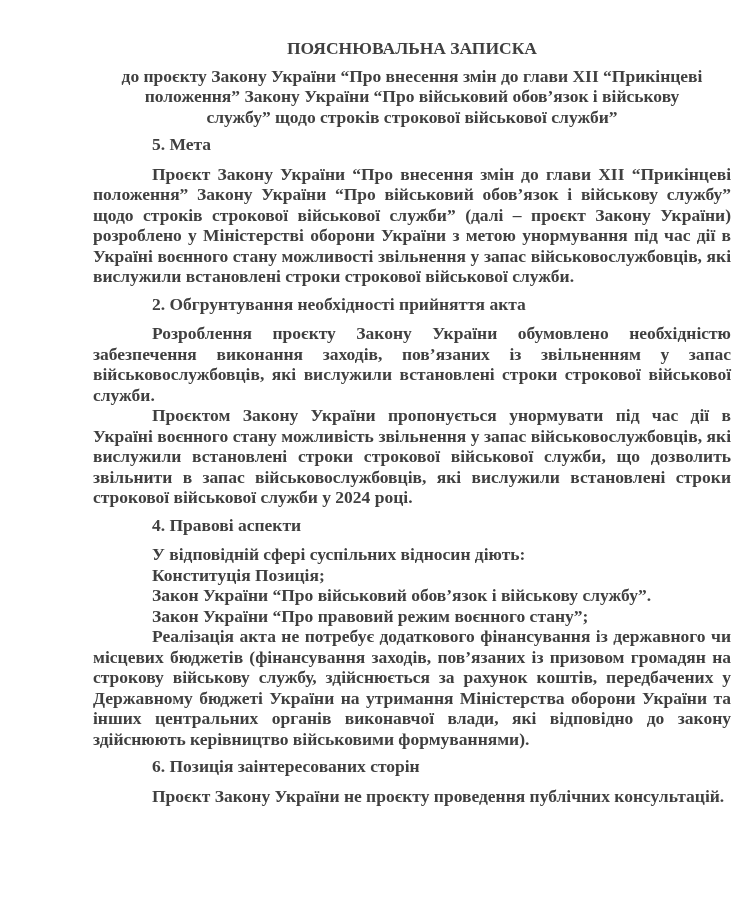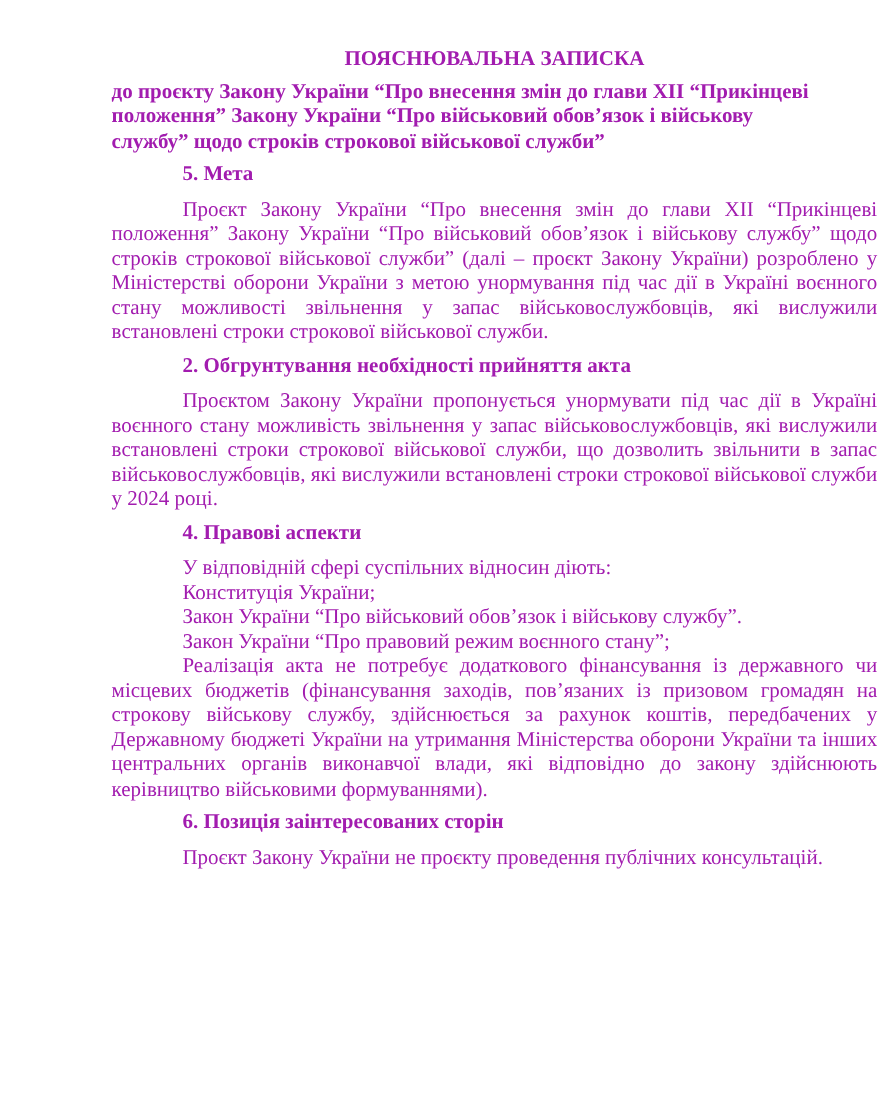--- a/index.html
+++ b/index.html
@@ -7,50 +7,52 @@
     padding: 0;
     background: #ffffff;
   }
   .page {
     position: relative;
     width: 740px;
     height: 918px;
     background: #ffffff;
     overflow: hidden;
     font-family: "Liberation Serif", "DejaVu Serif", serif;
-    color: #a21caf;
+    color: #404040;
   }
   .doc {
     position: absolute;
     left: 93px;
     top: 38px;
     width: 638px;
     font-size: 17.5px;
     line-height: 20.5px;
   }
   .doc-title {
     font-weight: bold;
     text-align: center;
     margin: 0 0 7px 0;
   }
   .doc-subtitle {
     font-weight: bold;
+    text-align: center;
     white-space: pre-line;
     margin: 0;
   }
   .sec-heading {
     font-weight: bold;
     text-indent: 59px;
     margin: 7px 0 9px 0;
   }
   .para {
     margin: 0;
     text-indent: 59px;
     text-align: justify;
     text-align-last: left;
+    font-weight: bold;
   }
 </style>
 </head>
 <body>
 
 <div class="page">
   <div class="doc">
 
     <div class="doc-title">ПОЯСНЮВАЛЬНА ЗАПИСКА</div>
 
@@ -58,30 +60,31 @@
 положення” Закону України “Про військовий обов’язок і військову
 службу” щодо строків строкової військової служби”</div>
 
     <section>
       <div class="sec-heading">5. Мета</div>
       <p class="para">Проєкт Закону України “Про внесення змін до глави XII “Прикінцеві положення” Закону України “Про військовий обов’язок і військову службу” щодо строків строкової військової служби” (далі – проєкт Закону України) розроблено у Міністерстві оборони України з метою унормування під час дії в Україні воєнного стану можливості звільнення у запас військовослужбовців, які вислужили встановлені строки строкової військової служби.</p>
     </section>
 
     <section>
       <div class="sec-heading">2. Обгрунтування необхідності прийняття акта</div>
+      <p class="para">Розроблення проєкту Закону України обумовлено необхідністю забезпечення виконання заходів, пов’язаних із звільненням у запас військовослужбовців, які вислужили встановлені строки строкової військової служби.</p>
     </section>
 
     <section>
       <p class="para">Проєктом Закону України пропонується унормувати під час дії в Україні воєнного стану можливість звільнення у запас військовослужбовців, які вислужили встановлені строки строкової військової служби, що дозволить звільнити в запас військовослужбовців, які вислужили встановлені строки строкової військової служби у 2024 році.</p>
     </section>
 
     <section>
       <div class="sec-heading">4. Правові аспекти</div>
       <p class="para">У відповідній сфері суспільних відносин діють:</p>
-      <p class="para">Конституція України;</p>
+      <p class="para">Конституція Позиція;</p>
       <p class="para">Закон України “Про військовий обов’язок і військову службу”.</p>
       <p class="para">Закон України “Про правовий режим воєнного стану”;</p>
     </section>
 
     <section>
       <p class="para">Реалізація акта не потребує додаткового фінансування із державного чи місцевих бюджетів (фінансування заходів, пов’язаних із призовом громадян на строкову військову службу, здійснюється за рахунок коштів, передбачених у Державному бюджеті України на утримання Міністерства оборони України та інших центральних органів виконавчої влади, які відповідно до закону здійснюють керівництво військовими формуваннями).</p>
     </section>
 
     <section>
       <div class="sec-heading">6. Позиція заінтересованих сторін</div>

